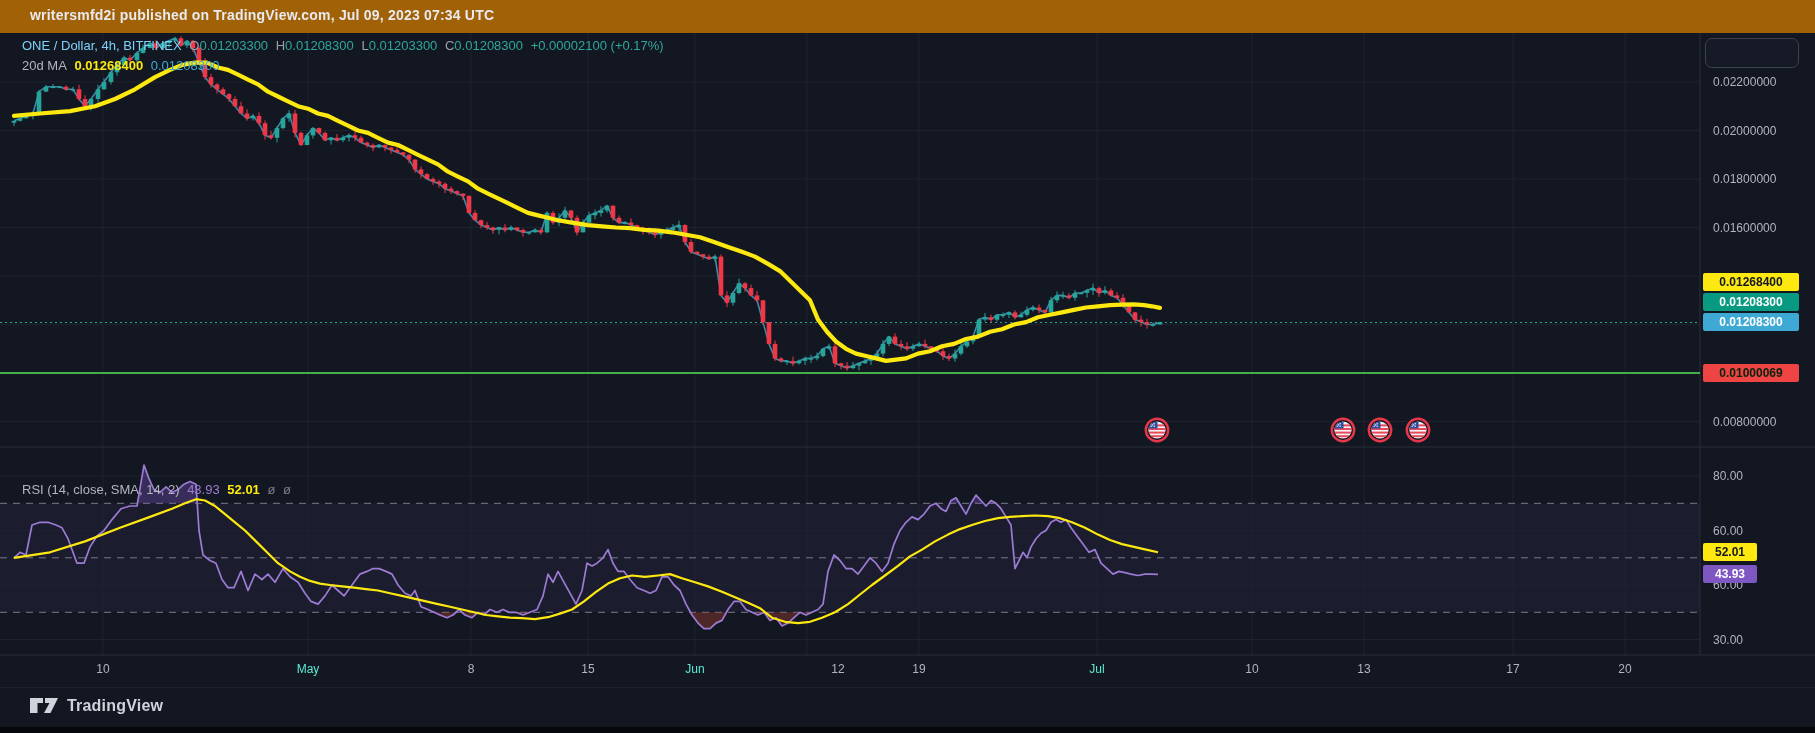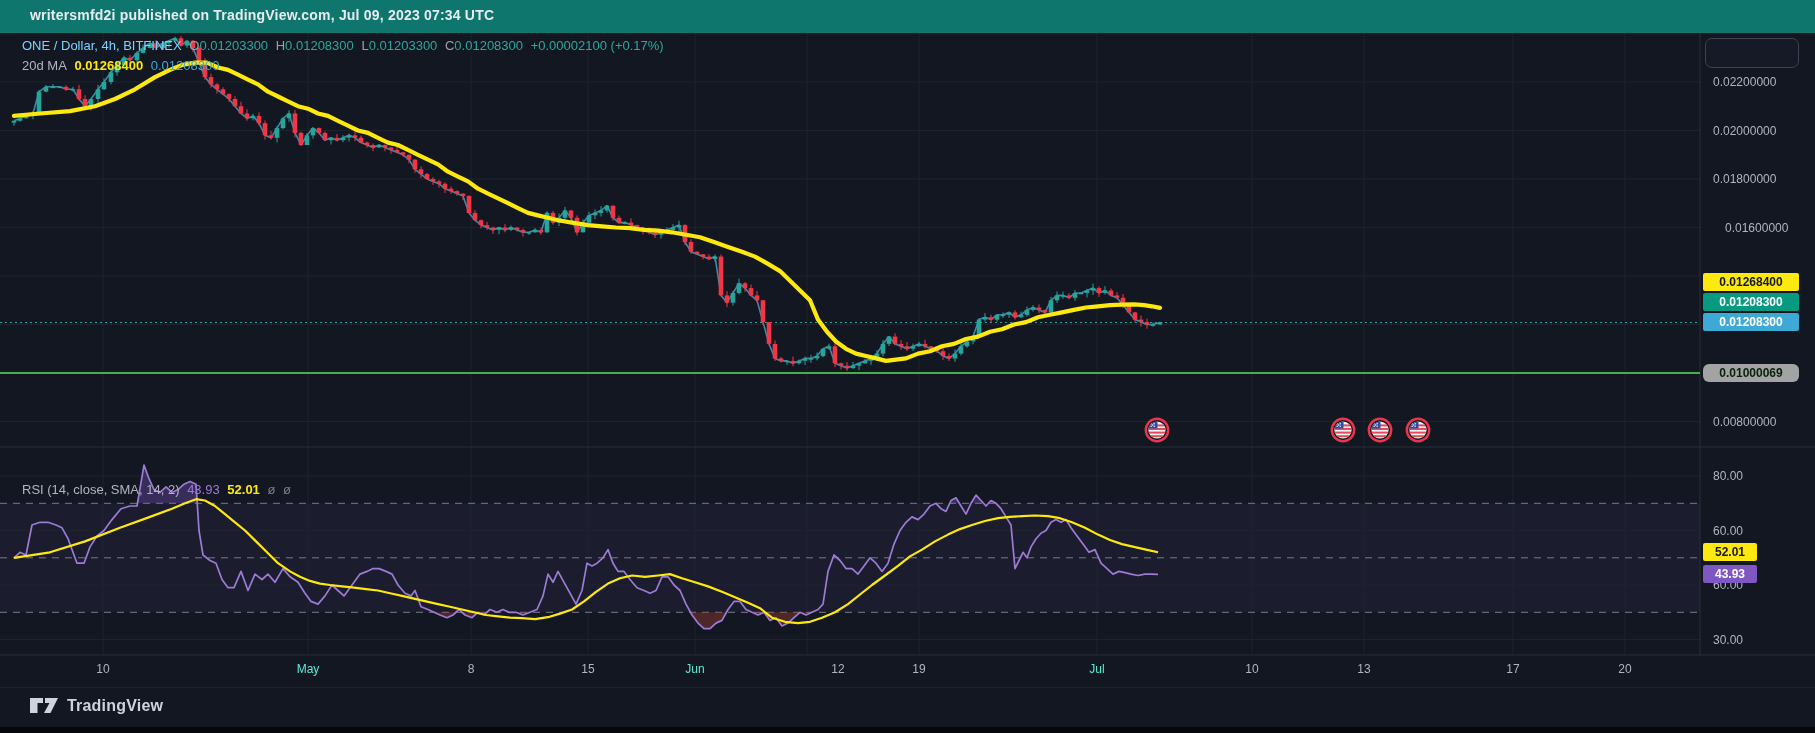--- a/index.html
+++ b/index.html
@@ -1,18 +1,18 @@
 <!DOCTYPE html>
 <html><head>
 <meta charset="utf-8">
 <style>
   html,body{margin:0;padding:0;background:#05070b;}
   #app{position:relative;width:1815px;height:733px;background:#131722;overflow:hidden;
        font-family:"Liberation Sans","DejaVu Sans",sans-serif;}
-  .topbar{position:absolute;left:0;top:0;width:100%;height:33px;background:#0f766e;}
+  .topbar{position:absolute;left:0;top:0;width:100%;height:33px;background:#a16207;}
   .watermark{position:absolute;left:30px;top:7px;color:#e8eaf0;font-size:14px;font-weight:bold;letter-spacing:.2px;}
   #chart-svg{position:absolute;left:0;top:0;}
   .legend{position:absolute;left:22px;font-size:13px;color:#b2b5be;white-space:nowrap;z-index:5;}
   .legend .sym{color:#7dd3fc;}
   .legend span{margin-right:4px;}
   .legend .k{color:#9aa0ab;margin-right:0;}
   .pad{margin-right:9px;}
   .scale-label{position:absolute;left:1713px;transform:translateY(-50%);color:#b2b5be;font-size:12px;z-index:4;}
   .scale-tag{position:absolute;left:1703px;transform:translateY(-50%);width:96px;text-align:center;
              font-size:12px;padding:2px 0;border-radius:2px;z-index:6;}
@@ -579,26 +579,26 @@
     <span class="pad" style="color:#787b86">ø</span>
     <span style="color:#787b86">ø</span>
   </div>
 
   <div class="tr-box"></div>
 
   <div id="price-scale">
       <div class="scale-label" style="top: 82px;">0.02200000</div>
       <div class="scale-label" style="top: 130.5px;">0.02000000</div>
       <div class="scale-label" style="top: 179px;">0.01800000</div>
-      <div class="scale-label" style="top: 227.5px; margin-left: 12px;">0.01600000</div>
+      <div class="scale-label" style="top: 227.5px;">0.01600000</div>
       <div class="scale-label" style="top: 421.6px;">0.00800000</div>
       <div class="scale-tag" style="top: 282px; background: rgb(253, 233, 16); color: rgb(19, 23, 34); font-weight: bold;">0.01268400</div>
       <div class="scale-tag" style="top: 302px; background: rgb(8, 153, 129); color: rgb(255, 255, 255); font-weight: bold;">0.01208300</div>
       <div class="scale-tag" style="top: 322px; background: rgb(63, 169, 214); color: rgb(255, 255, 255); font-weight: bold;">0.01208300</div>
-      <div class="scale-tag" style="top: 373px; background: #a3a3a3; color: rgb(6, 35, 12); font-weight: bold; border-radius: 6px;">0.01000069</div>
+      <div class="scale-tag" style="top: 373px; background: #ef4444; color: rgb(6, 35, 12); font-weight: bold;">0.01000069</div>
       <div class="scale-label" style="top: 476px;">80.00</div>
       <div class="scale-label" style="top: 530.5px;">60.00</div>
       <div class="scale-label" style="top: 585px;">60.00</div>
       <div class="scale-label" style="top: 639.5px;">30.00</div>
       <div class="scale-tag small" style="top: 552px; background: rgb(253, 233, 16); color: rgb(19, 23, 34); font-weight: bold;">52.01</div>
       <div class="scale-tag small" style="top: 574px; background: rgb(126, 87, 194); color: rgb(255, 255, 255); font-weight: bold;">43.93</div>
     </div>
   <div id="time-axis">
       <div class="time-label" style="left: 103px;">10</div>
       <div class="time-label month" style="left: 308px;">May</div>

